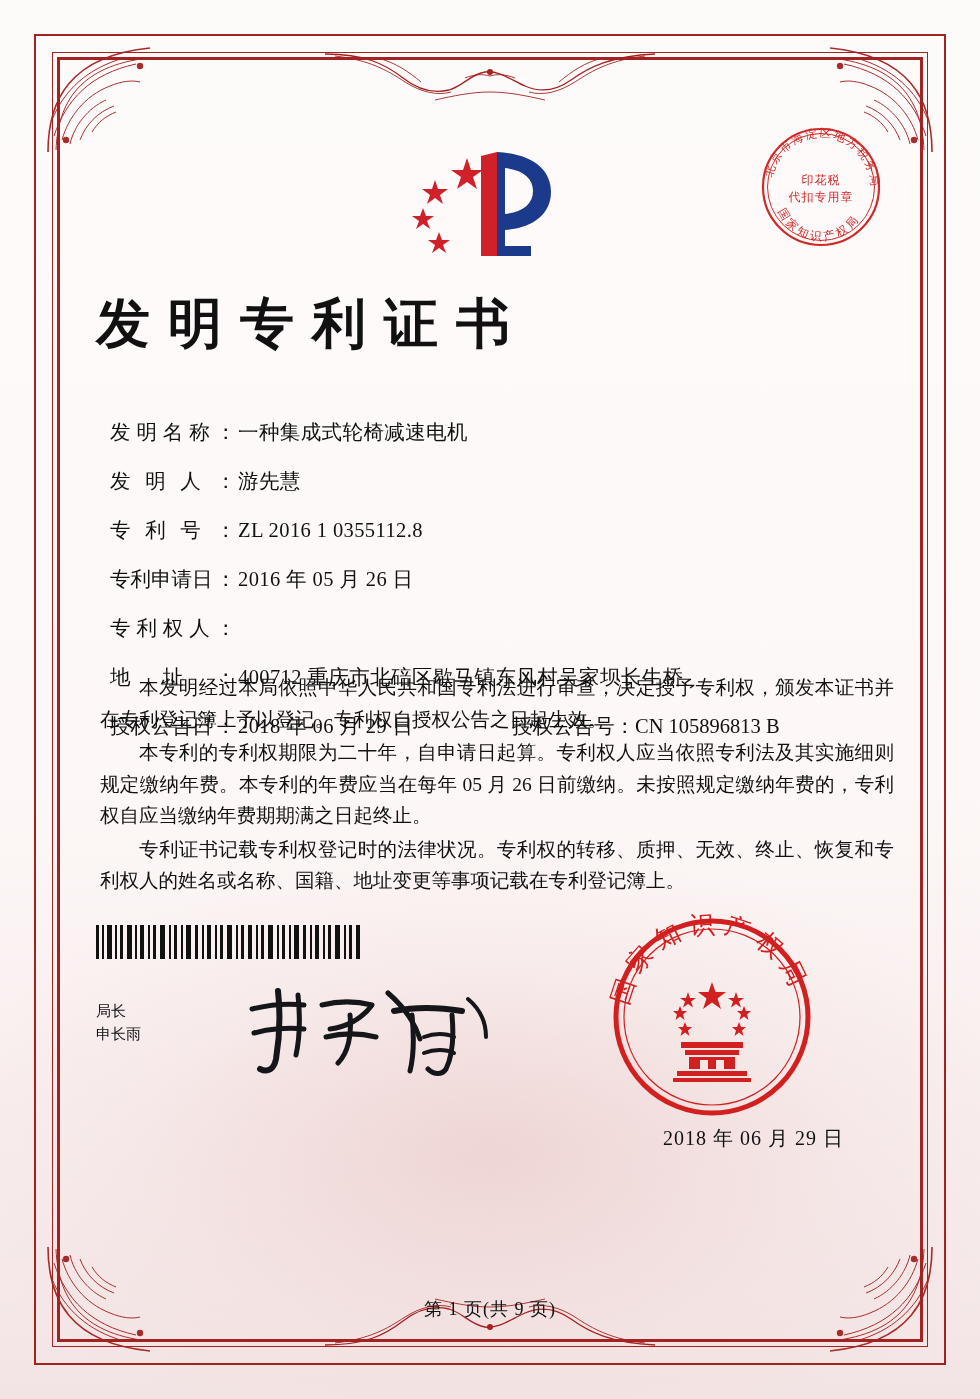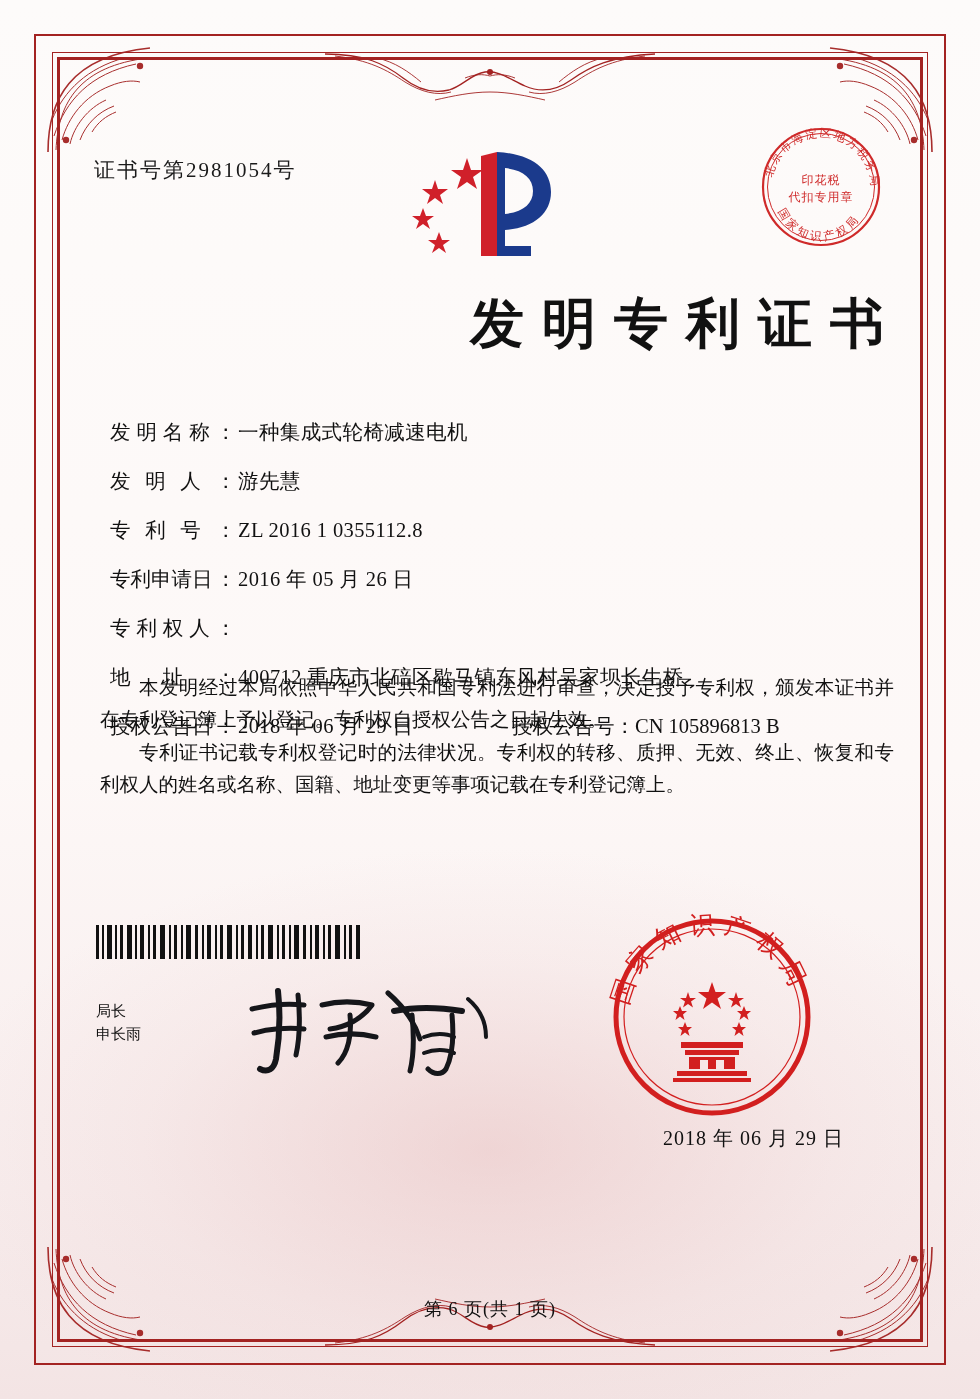--- a/index.html
+++ b/index.html
@@ -106,21 +106,21 @@
     top: 42px;
     width: 150px;
     height: 150px;
   }
   .tax-stamp svg { width:100%; height:100%; display:block; }
 
   .title {
     position: absolute;
     left: 0; right: 0;
     top: 218px;
-    text-align: right;
+    text-align: left;
     font-size: 54px;
     letter-spacing: 18px;
     text-indent: 18px;
     font-weight: bold;
     color: #111;
     font-family: Liberation Sans, sans-serif;
   }
 
   
   .fields {
@@ -314,21 +314,20 @@
       <path d="M0 6 C40 6 60 16 78 30 C92 41 108 46 124 42 C138 38 146 26 160 24 C174 22 186 32 200 38 C216 45 232 42 246 32 C264 19 286 8 330 6"></path>
       <path d="M10 8 C44 12 62 22 80 34 C96 44 112 48 126 44" stroke-width="0.9"></path>
       <path d="M320 8 C286 12 268 22 250 34 C234 44 218 48 204 44" stroke-width="0.9"></path>
       <circle cx="165" cy="24" r="3" fill="currentColor" stroke="none"></circle>
       <path d="M110 52 C128 48 146 44 165 44 C184 44 202 48 220 52" stroke-width="0.9"></path>
     </svg>
   </div>
 
   <div class="content">
 
-    <div class="cert-number">证书号第2981054号</div>
 
     <div class="logo">
       <svg viewBox="0 0 170 130">
 
         <g fill="#d0202a">
           <polygon points="62,18 66,30 78,30 68,37 72,49 62,42 52,49 56,37 46,30 58,30"></polygon>
           <polygon points="30,40 33,49 43,49 35,55 38,64 30,58 22,64 25,55 17,49 27,49"></polygon>
           <polygon points="18,68 21,76 29,76 22,81 25,89 18,84 11,89 14,81 7,76 15,76"></polygon>
           <polygon points="34,92 37,100 45,100 38,105 41,113 34,108 27,113 30,105 23,100 31,100"></polygon>
         </g>
@@ -429,20 +428,21 @@
         <div class="field-value">2018 年 06 月 29 日</div>
         <div class="second-label">
           <span>授权公告号</span><span>：</span><span>CN 105896813 B</span>
         </div>
       </div>
 
     </div>
 
     <div class="paras">
       <p>本发明经过本局依照中华人民共和国专利法进行审查，决定授予专利权，颁发本证书并在专利登记簿上予以登记。专利权自授权公告之日起生效。</p>
+      <p>本专利的专利权期限为二十年，自申请日起算。专利权人应当依照专利法及其实施细则规定缴纳年费。本专利的年费应当在每年 05 月 26 日前缴纳。未按照规定缴纳年费的，专利权自应当缴纳年费期期满之日起终止。</p>
       <p>专利证书记载专利权登记时的法律状况。专利权的转移、质押、无效、终止、恢复和专利权人的姓名或名称、国籍、地址变更等事项记载在专利登记簿上。</p>
     </div>
 
     <div class="barcode">
       <svg viewBox="0 0 268 34" preserveAspectRatio="none">
         <g fill="#111">
           <rect x="0" y="0" width="3" height="34"></rect>
           <rect x="6" y="0" width="2" height="34"></rect>
           <rect x="11" y="0" width="5" height="34"></rect>
           <rect x="19" y="0" width="2" height="34"></rect>
@@ -534,16 +534,16 @@
           <rect x="95" y="150" width="8" height="9" fill="#f7e6e6"></rect>
           <rect x="111" y="150" width="8" height="9" fill="#f7e6e6"></rect>
           <rect x="72" y="161" width="70" height="5"></rect>
           <rect x="68" y="168" width="78" height="4"></rect>
         </g>
       </svg>
     </div>
 
     <div class="seal-date">2018 年 06 月 29 日</div>
 
-    <div class="page-footer">第 6 页(共 1 页)</div>
+    <div class="page-footer">第 1 页(共 9 页)</div>
 
   </div>
 </div>
 
 </body></html>

